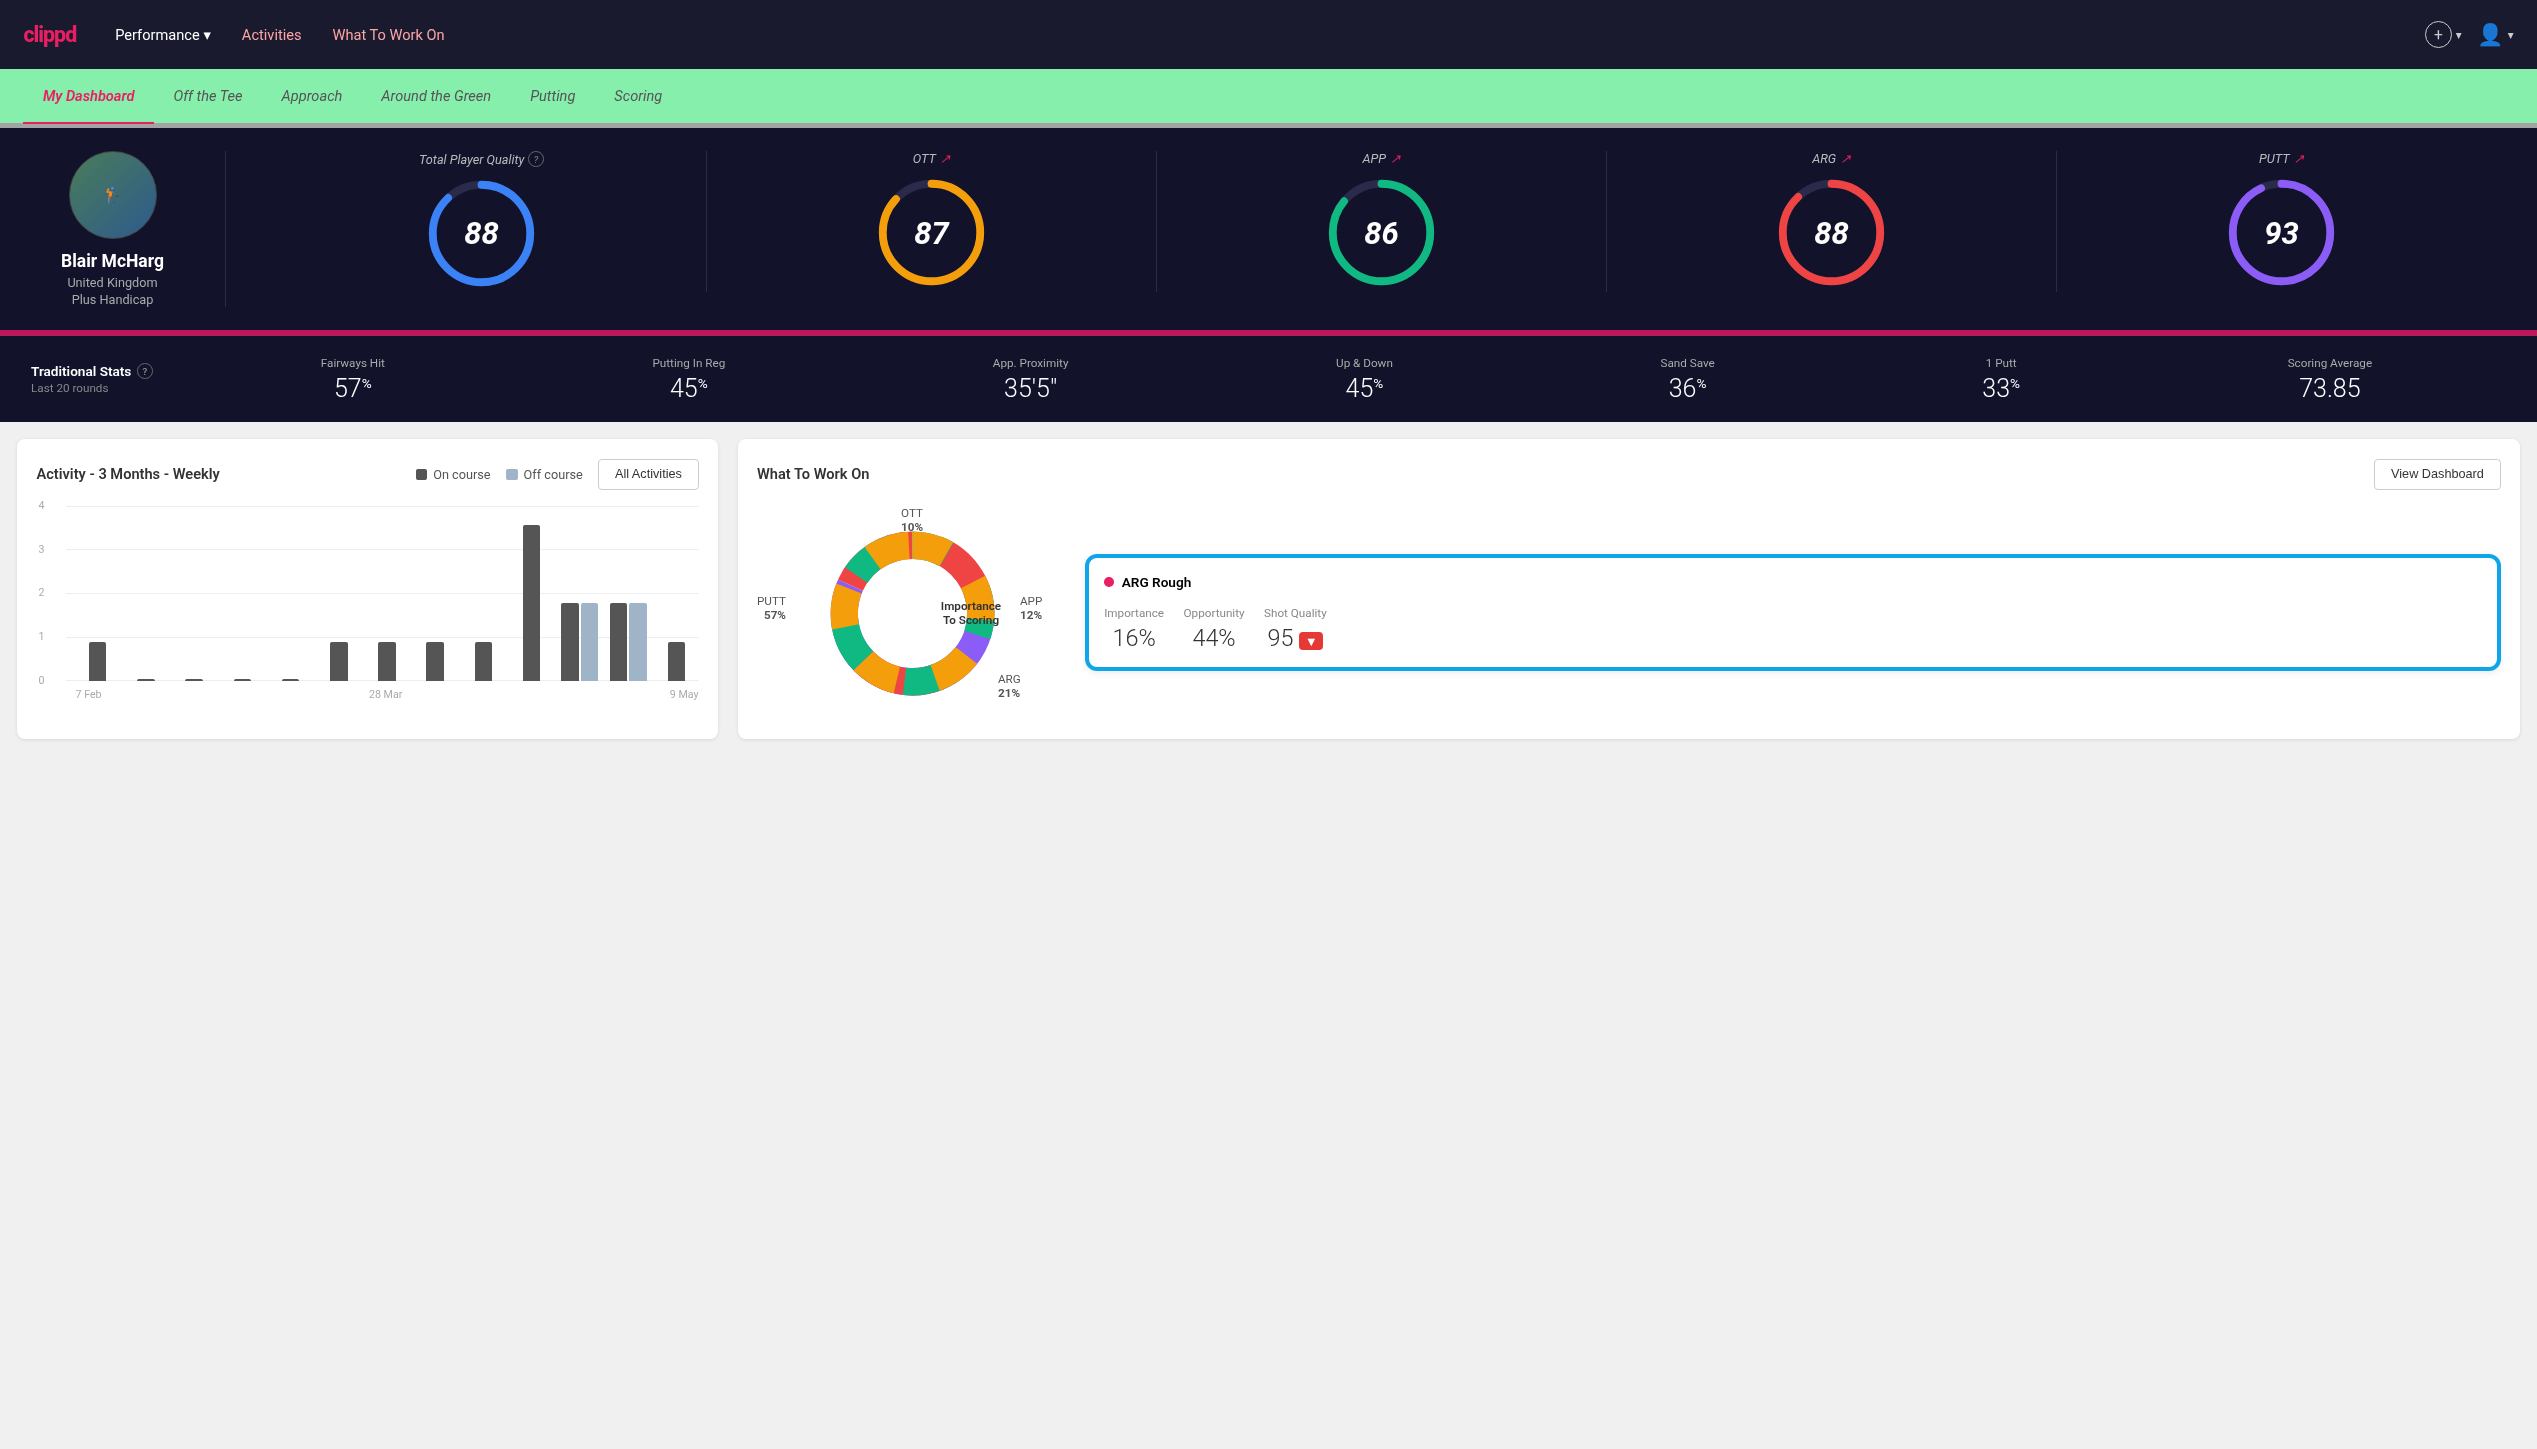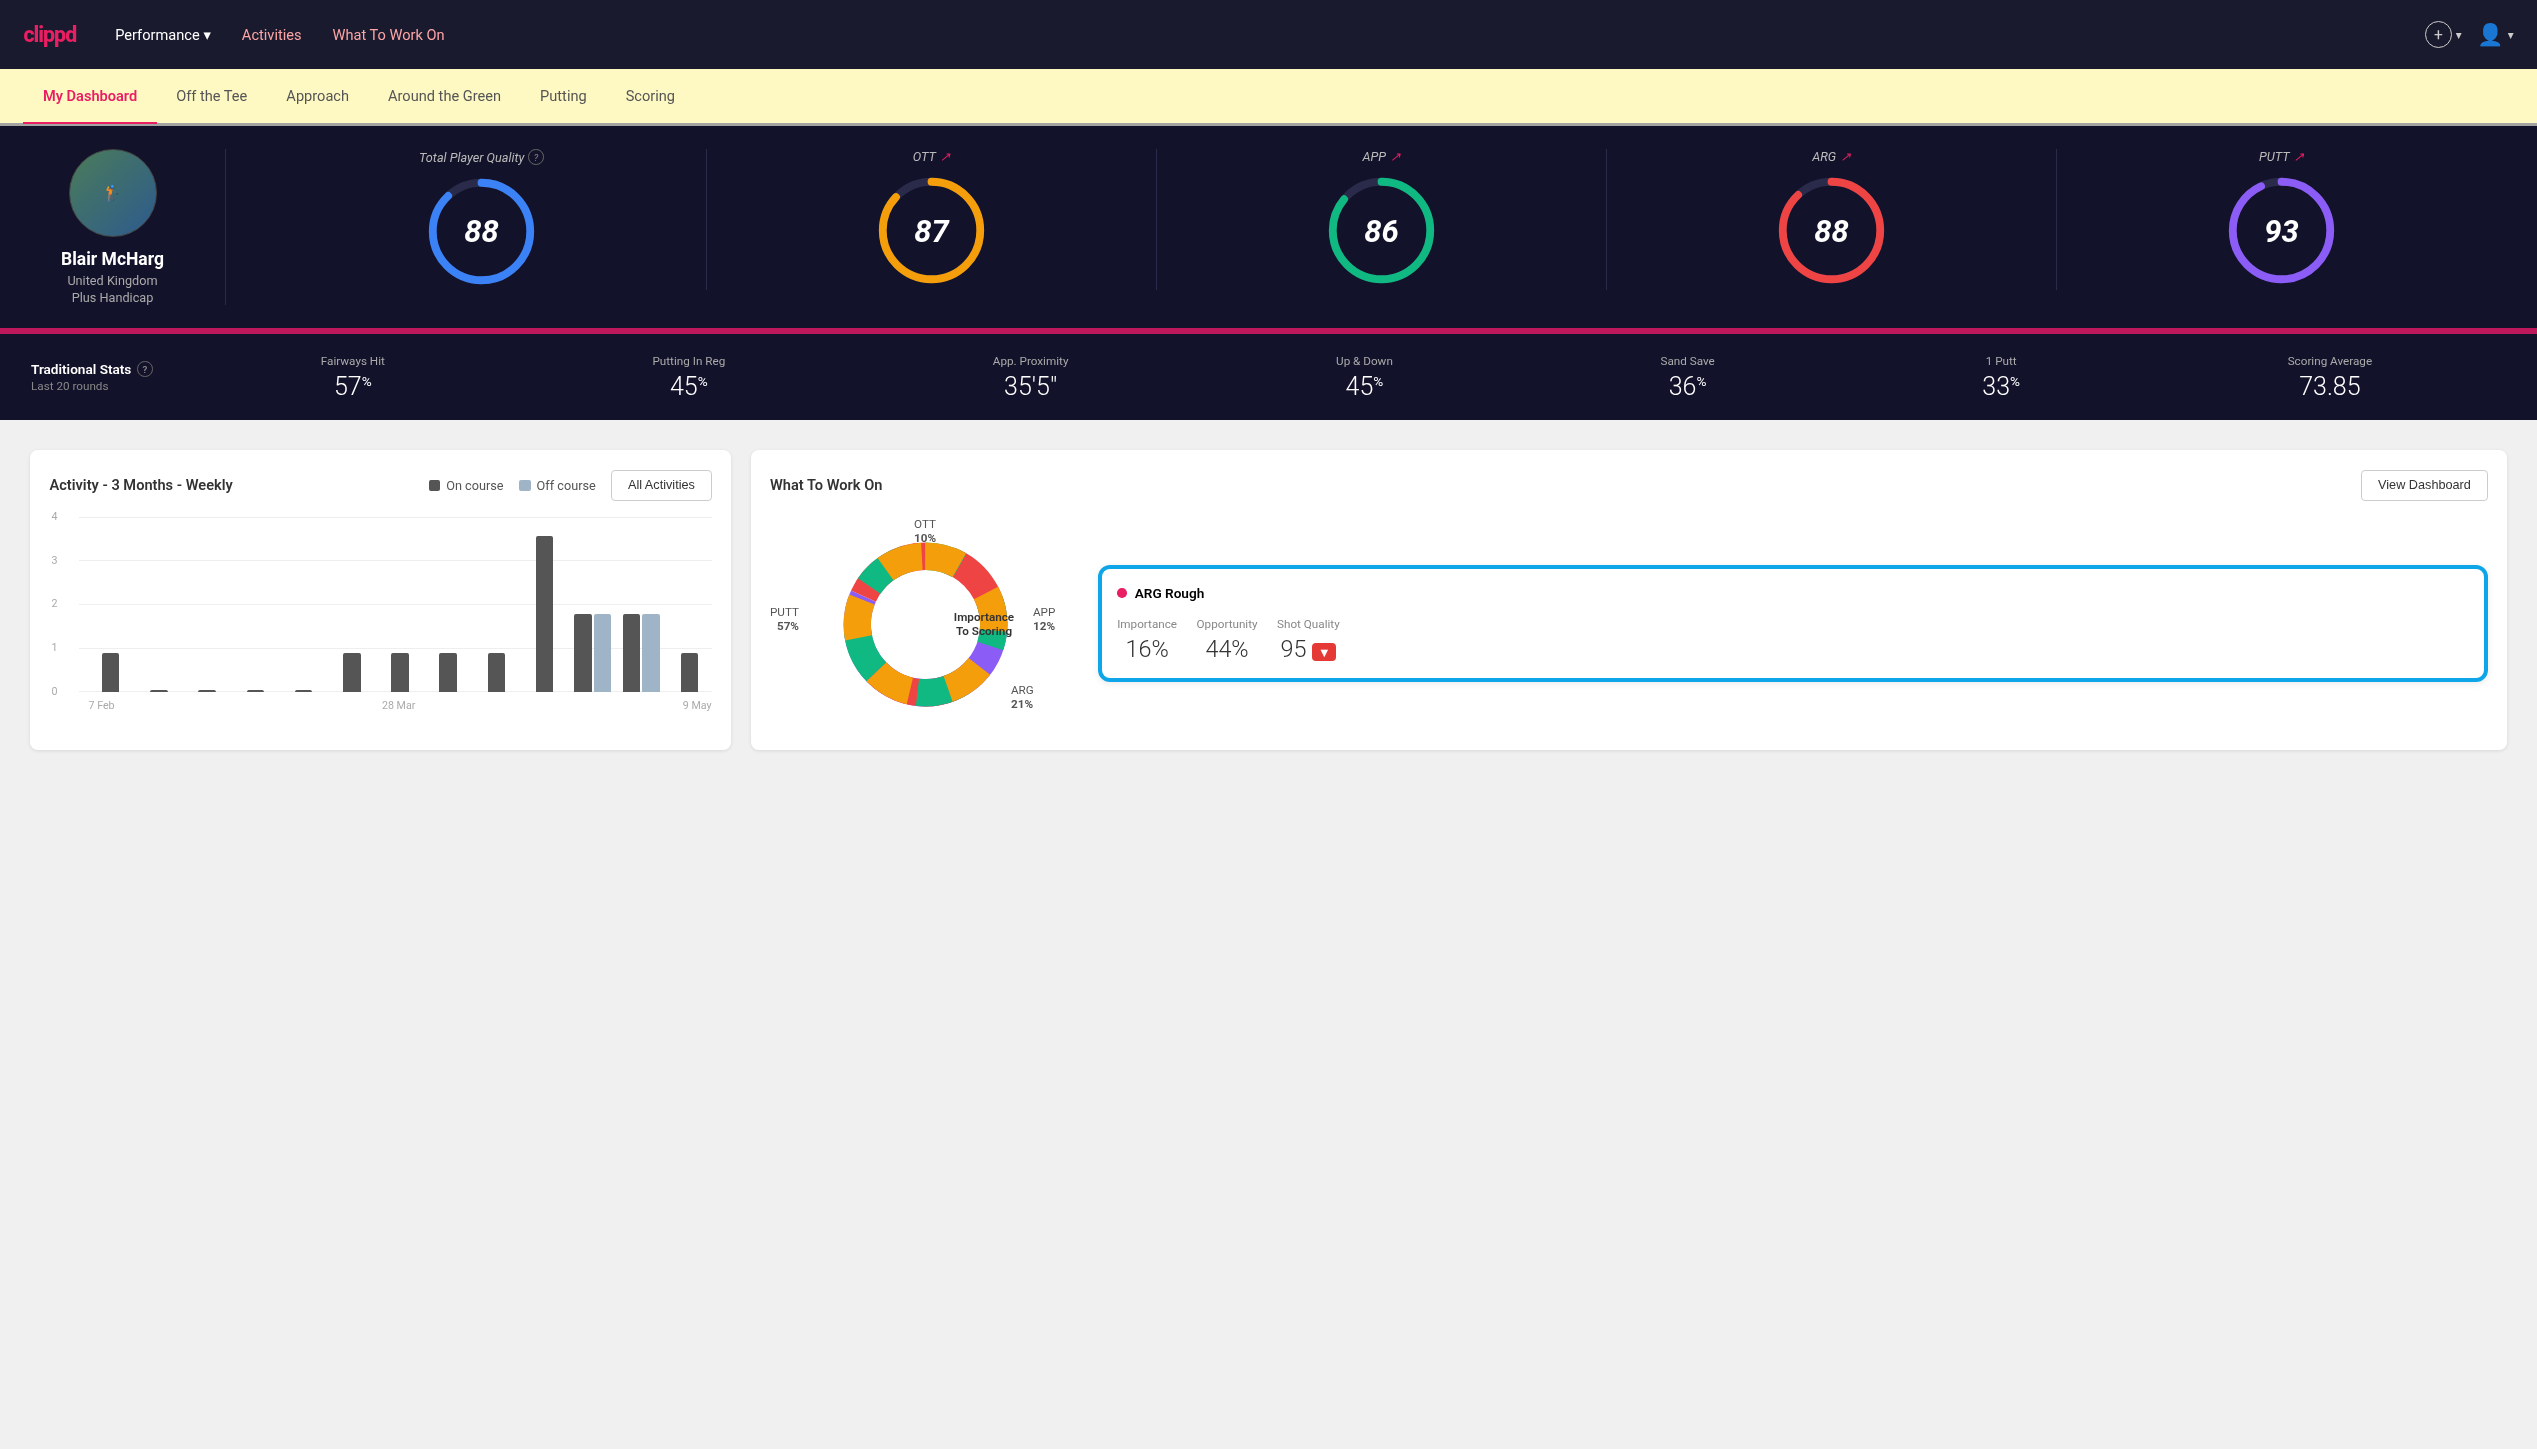--- a/index.html
+++ b/index.html
@@ -36,24 +36,25 @@
       color: #ccc;
       font-size: 19.5px;
       cursor: pointer;
       display: flex;
       align-items: center;
       gap: 3.9px;
     }
 
     
     .tab-bar {
-      background: #fef9c3;
-      border-bottom: 3px solid #a3a3a3;
+      background: #86efac;
+      border-bottom: 5px solid #a3a3a3;
       display: flex;
       padding: 0 23.4px;
+      font-style: italic;
     }
     .tab {
       padding: 17.5px 19.5px;
       font-size: 14.6px;
       color: #555;
       cursor: pointer;
       border-bottom: 2.9px solid transparent;
       margin-bottom: -1px;
     }
     .tab.active {
@@ -174,21 +175,21 @@
     }
     .trad-stat-item { text-align: center; }
     .trad-stat-name { font-size: 11.7px; color: #aaa; margin-bottom: 3.9px; }
     .trad-stat-value { font-size: 25px; font-weight: 300; color: #fff; }
     .trad-stat-value sup { font-size: 13.6px; font-weight: 400; }
 
     
     .bottom-section {
       display: flex;
       gap: 19.5px;
-      padding: 30px;
+      padding: 17px;
       background: #f0f0f0;
     }
 
     
     .activity-card {
       background: #fff;
       border-radius: 7.8px;
       padding: 19.5px;
       flex: 1;
       max-width: 701px;

